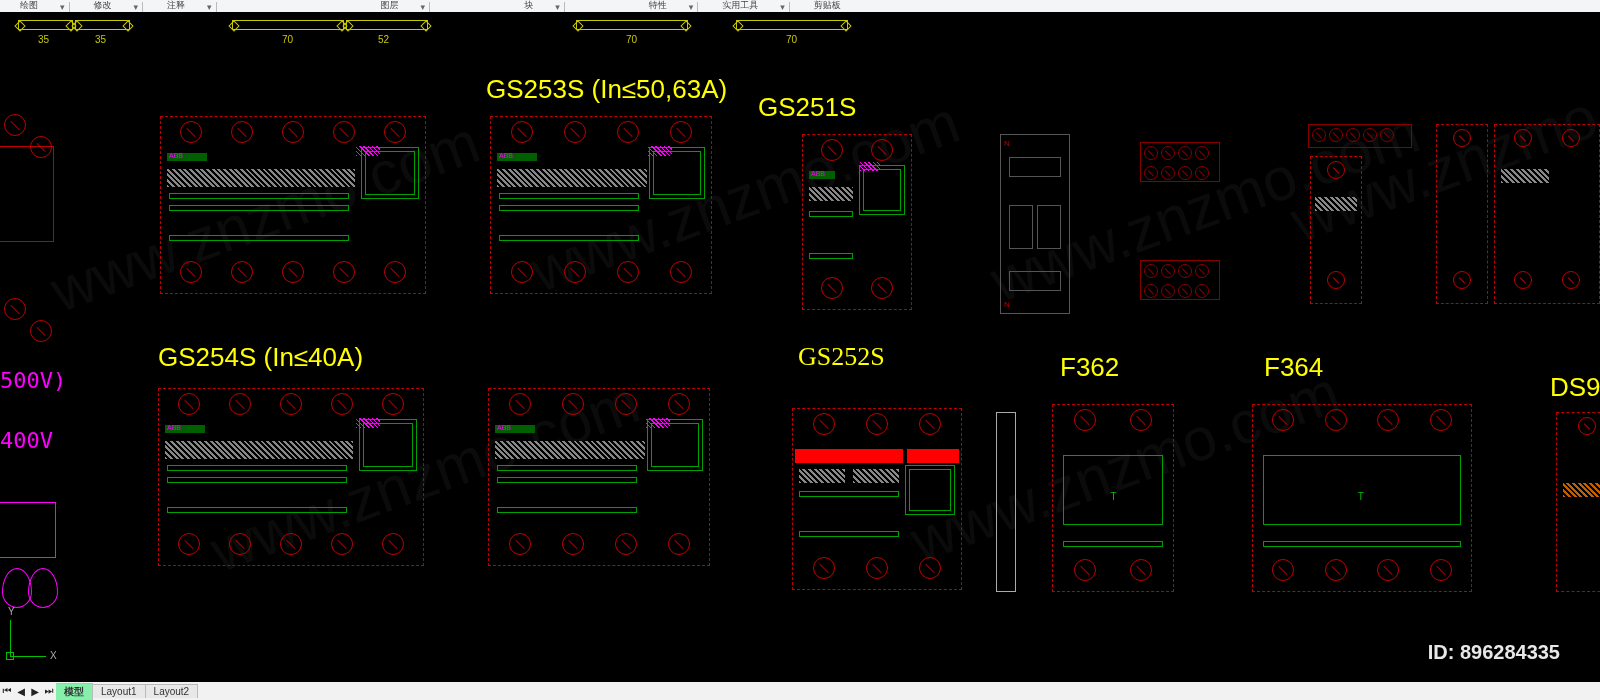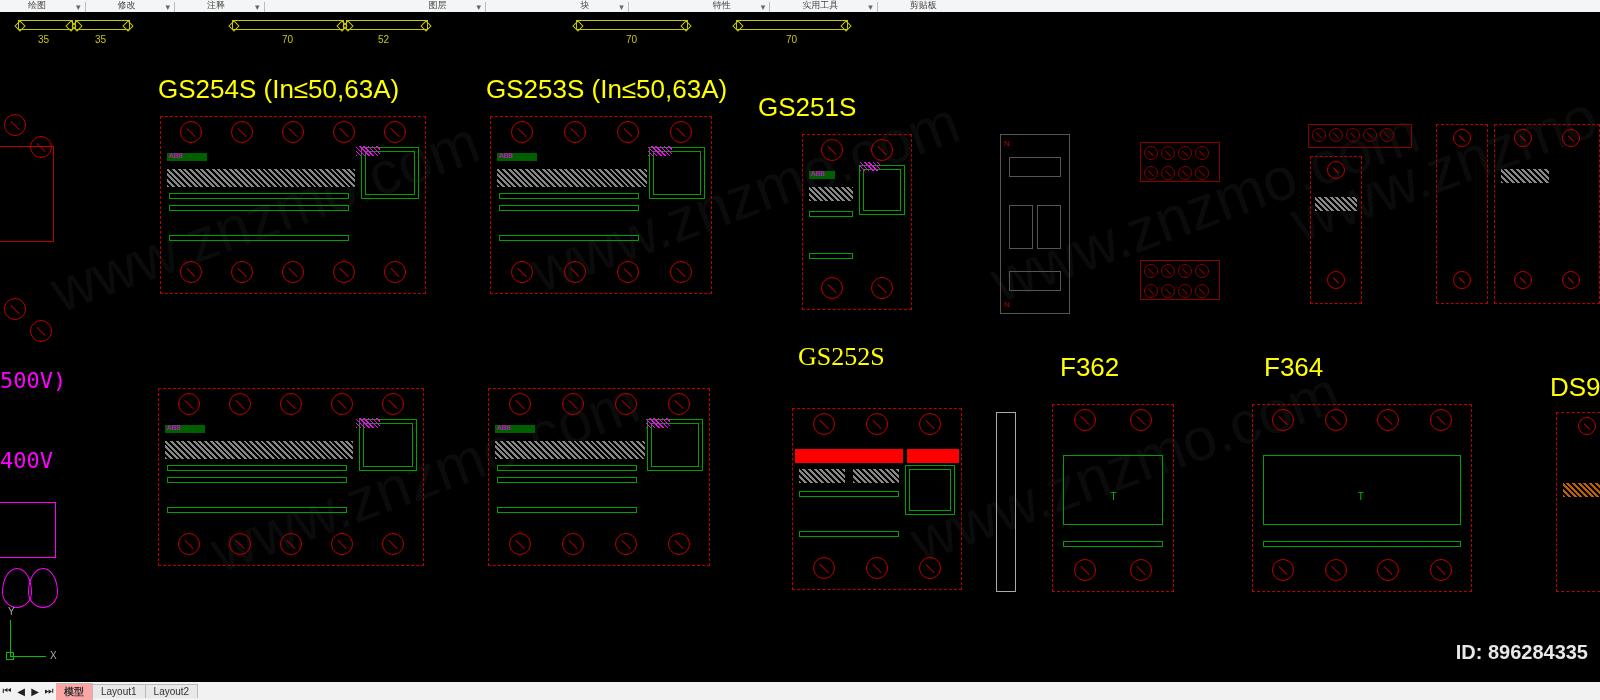--- a/index.html
+++ b/index.html
@@ -10,21 +10,21 @@
     overflow: hidden;
     position: relative;
   }
   
   .ribbon {
     position: absolute; top: 0; left: 0; right: 0; height: 12px;
     background: #f4f5f6;
     display: flex; align-items: flex-end;
     font-size: 9px; color: #333;
   }
-  .ribbon .grp-label { margin: 0 28px; color: #444; }
+  .ribbon .grp-label { margin: 0 20px; color: #444; }
   .ribbon .sep { width: 1px; height: 10px; background: #bbb; margin: 0 4px; }
   .ribbon .dd { display: inline-block; margin-left: 2px; color: #666; }
 
   
   .canvas {
     position: absolute; top: 12px; left: 0; right: 0; bottom: 18px;
     background: #000;
     overflow: hidden;
   }
   .canvas * { position: absolute; }
@@ -141,21 +141,21 @@
   }
   .tabbar .navbtn {
     width:14px; height:14px; display:flex; align-items:center; justify-content:center;
     color:#222; cursor:pointer; user-select:none;
   }
   .tabbar .tab {
     padding: 1px 8px; border-right:1px solid #bbb; border-top:1px solid #bbb;
     background:#e8e8e8;
   }
   .tabbar .tab.active {
-    background:#fca5a5; font-weight:bold;
+    background:#86efac; font-weight:bold;
   }
 </style>
 </head>
 <body>
 
 <div class="ribbon">
   <span class="grp-label">绘图</span>
     <span class="dd">▾</span>
   <span class="sep"></span>
   <span class="grp-label">修改</span>
@@ -196,38 +196,38 @@
   <div class="dimbar" style="left:232px; top:8px; width:112px;"></div>
   <div class="dimtxt" style="left:282px; top:22px;">70</div>
   <div class="dimbar" style="left:346px; top:8px; width:82px;"></div>
   <div class="dimtxt" style="left:378px; top:22px;">52</div>
 
   <div class="dimbar" style="left:576px; top:8px; width:112px;"></div>
   <div class="dimtxt" style="left:626px; top:22px;">70</div>
   <div class="dimbar" style="left:736px; top:8px; width:112px;"></div>
   <div class="dimtxt" style="left:786px; top:22px;">70</div>
 
-  <div class="clabel" style="left:158px; top:62px;">GS254S (In≤50,63A)</div>
   <div class="clabel" style="left:486px; top:62px;">GS253S (In≤50,63A)</div>
   <div class="clabel" style="left:758px; top:80px;">GS251S</div>
 
+  <div class="clabel" style="left:158px; top:330px;">GS254S (In≤40A)</div>
   <div class="clabel" style="left:798px; top:330px;font-family:Liberation Serif, serif;">GS252S</div>
   <div class="clabel" style="left:1060px; top:340px;">F362</div>
   <div class="clabel" style="left:1264px; top:340px;">F364</div>
   <div class="clabel" style="left:1550px; top:360px;">DS9</div>
 
   <div style="left:0; top:100px; width:56px; height:170px;">
     <div class="port" style="left:4px; top:2px; border-color:#c00000;"></div>
     <div class="port" style="left:30px; top:2px;"></div>
     <div style="position:absolute; left:0; top:34px; width:54px; height:96px; border:1px solid #c00000; border-left:none;"></div>
     <div class="port" style="left:4px; top:142px;"></div>
     <div class="port" style="left:30px; top:142px;"></div>
   </div>
   <div class="leftedge" style="left:0px; top:356px;">500V)</div>
-  <div class="leftedge" style="left:0px; top:436px;">400V</div>
+  <div class="leftedge" style="left:0px; top:416px;">400V</div>
   <div style="left:0; top:490px; width:58px; height:120px;">
     <div style="position:absolute; left:0; top:0; width:56px; height:56px; border:1px solid #ff00ff; border-left:none;"></div>
     <div class="circ leftedge" style="position:absolute; left:2px; top:66px; width:30px; height:40px; border-radius:50% 50% 50% 50%/60% 60% 40% 40%; border:1px solid #ff00ff;"></div>
     <div class="circ leftedge" style="position:absolute; left:28px; top:66px; width:30px; height:40px; border-radius:50% 50% 50% 50%/60% 60% 40% 40%; border:1px solid #ff00ff;"></div>
   </div>
 
   <div class="breaker" style="left:160px; top:104px; width:266px; height:178px;">
     <div class="port-row top">
         <div class="port"></div>
         <div class="port"></div>
@@ -486,21 +486,21 @@
   </div>
 
   <div class="axis" style="left:10px; top:608px; width:60px; height:60px;">
     <div class="yline" style="left:0; top:0;"></div>
     <div class="xline" style="left:0; top:36px;"></div>
     <div class="lbl" style="left:-2px; top:-14px;">Y</div>
     <div class="lbl" style="left:40px; top:30px;">X</div>
     <div style="position:absolute; left:-4px; top:32px; width:8px;height:8px;border:1px solid #00c000;"></div>
   </div>
 
-  <div class="brandid" style="right:12px; bottom:18px; position:absolute;">ID: 896284335</div>
+  <div class="brandid" style="right:40px; bottom:18px; position:absolute;">ID: 896284335</div>
 </div>
 
 <div class="tabbar">
   <div class="navbtn">⏮</div>
   <div class="navbtn">◀</div>
   <div class="navbtn">▶</div>
   <div class="navbtn">⏭</div>
   <div class="tab active">模型</div>
   <div class="tab">Layout1</div>
   <div class="tab">Layout2</div>

